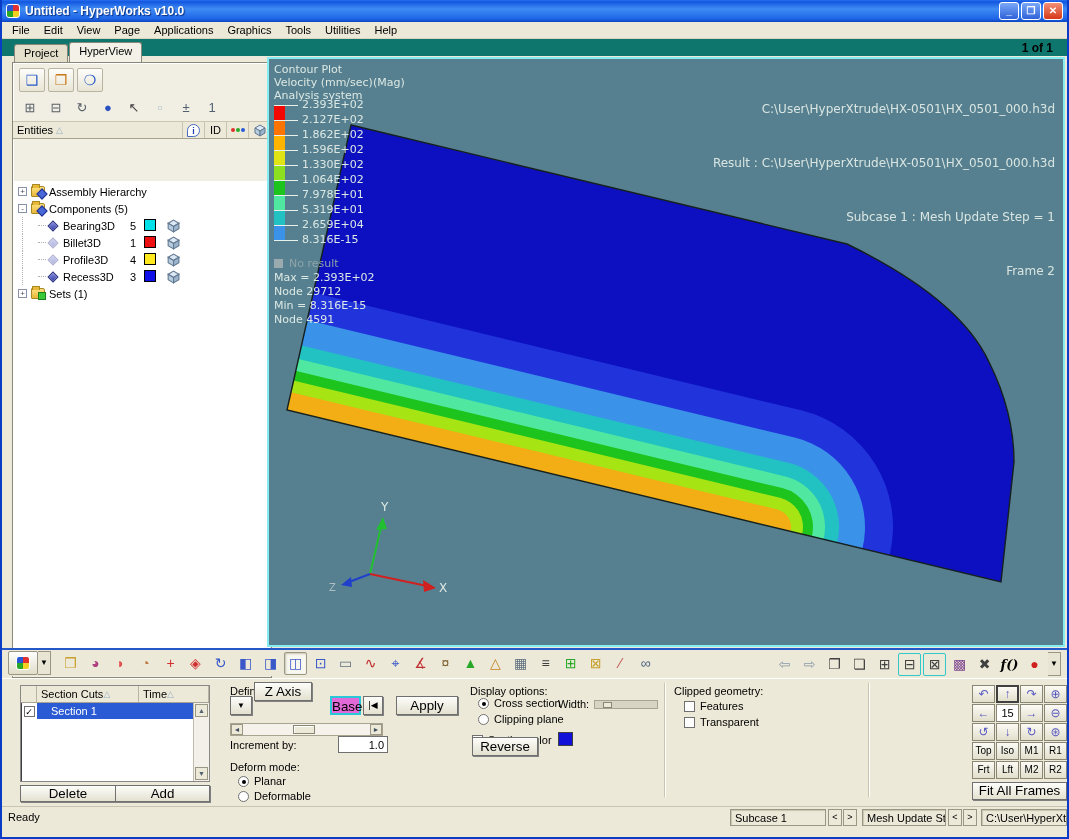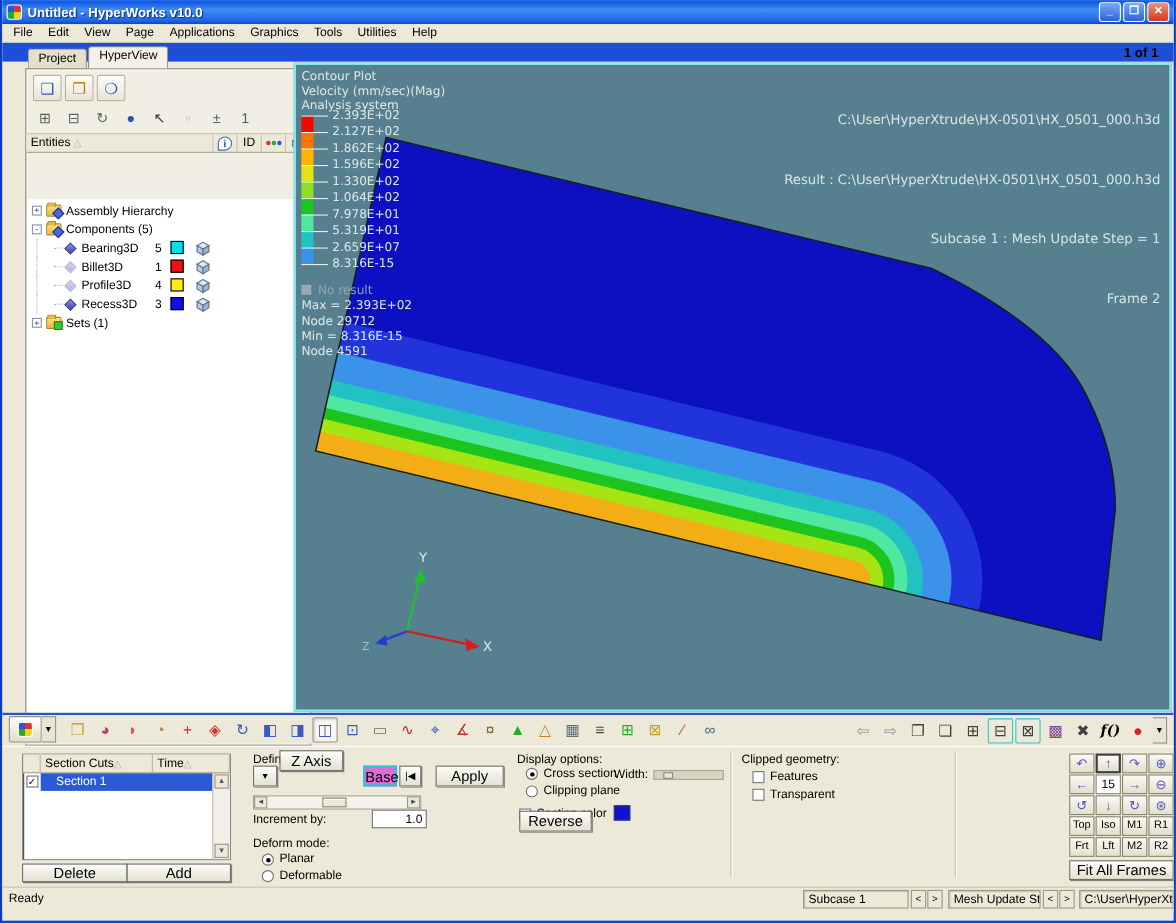--- a/index.html
+++ b/index.html
@@ -13,25 +13,25 @@
   .title-text{font-weight:bold;font-size:12px;text-shadow:1px 1px 1px #0a3080;flex:1 1 auto;white-space:nowrap}
   .win-btns{display:flex;gap:2px}
   .win-btn{width:20px;height:18px;border-radius:3px;border:1px solid #fff;background:linear-gradient(180deg,#7aa8f8,#2e62d8);color:#fff;font-size:10px;line-height:16px;text-align:center;font-weight:bold}
   .win-btn.close{background:linear-gradient(180deg,#f09078,#d83818)}
 
   
   .menubar{position:absolute;left:0;top:22px;width:100%;height:17px;background:#ece9d8;border-bottom:1px solid #d8d4c0;display:flex;align-items:center;padding-left:3px}
   .menu-item{padding:1px 7px;cursor:default}
 
   
-  .top-strip{position:absolute;left:0;top:39px;width:100%;height:17px;background:#1d4ed8}
+  .top-strip{position:absolute;left:0;top:39px;width:100%;height:17px;background:#0f766e}
   .page-indicator{position:absolute;right:14px;top:2px;font-weight:bold;font-size:12px}
 
   
-  .left-panel{position:absolute;left:21px;top:42px;width:272px;height:636px}
+  .left-panel{position:absolute;left:10px;top:42px;width:272px;height:636px}
   .tabs{display:flex;height:20px;padding-left:2px}
   .tab{border:1px solid #8a8878;border-bottom:none;border-radius:3px 3px 0 0;padding:2px 9px 0 9px;background:#e4e0cc;margin-right:1px;position:relative;top:2px;height:18px}
   .tab.active{background:#f4f2e8;top:0;height:20px;z-index:2}
   .panel-body{position:absolute;left:0;top:20px;width:260px;height:616px;border:1px solid #8a8878;background:#f1efe4;box-shadow:inset 1px 1px 0 #fff}
   .ptool-row1{display:flex;gap:3px;padding:5px 0 2px 6px}
   .pbtn{width:26px;height:24px;border:1px solid #b8b4a0;border-radius:2px;background:linear-gradient(180deg,#fdfdfa,#e8e5d4);display:flex;align-items:center;justify-content:center;font-size:14px}
   .ptool-row2{display:flex;gap:4px;padding:3px 0 4px 6px;align-items:center}
   .pbtn2{width:22px;height:20px;border:1px solid transparent;display:flex;align-items:center;justify-content:center;font-size:13px}
   .ent-header{display:flex;align-items:center;height:18px;border-top:1px solid #cac6b2;border-bottom:1px solid #a8a490;background:#ece9d8}
   .ent-cell{border-right:1px solid #c8c4b0;padding:0 4px;height:100%;display:flex;align-items:center;gap:3px}
@@ -409,21 +409,21 @@
 
             <div class="lg-row">
               <span class="lg-sw" style="background: rgb(34, 194, 194);"></span>
               <span class="lg-tick"></span>
               <span class="lg-val">5.319E+01</span>
             </div>
 
             <div class="lg-row">
               <span class="lg-sw" style="background: rgb(58, 147, 232);"></span>
               <span class="lg-tick"></span>
-              <span class="lg-val">2.659E+07</span>
+              <span class="lg-val">2.659E+04</span>
             </div>
           </div>
         <div class="lg-last">
           <span class="lg-tick"></span>
           <span class="lg-val">8.316E-15</span>
         </div>
       </div>
       <div class="lg-noresult">
           <i></i>
           <span>No result</span>

